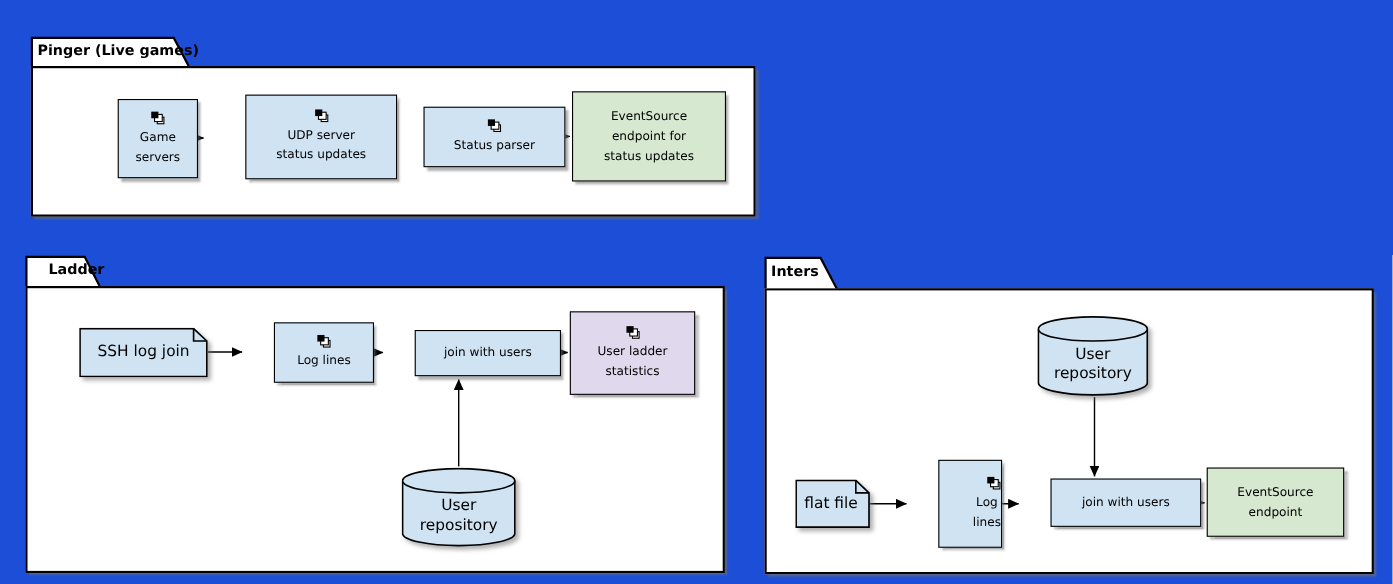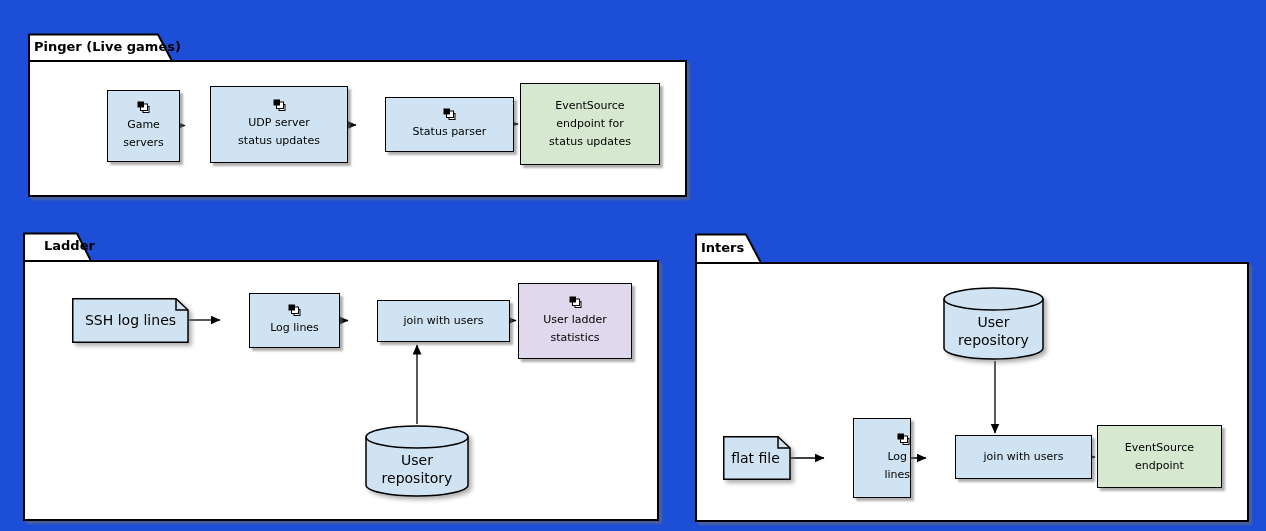--- a/index.html
+++ b/index.html
@@ -77,21 +77,21 @@
   <div class="node n-blue" style="left:80px;top:90px;width:73px;height:72px;">
     <svg class="comp-icon" width="13" height="13" viewBox="0 0 13 13">
         <rect x="6" y="5.5" width="6" height="6" fill="#fff" stroke="#000"></rect>
         <rect x="3.5" y="3" width="7" height="6.5" fill="#fff" stroke="#000"></rect>
         <rect x="0.5" y="0.5" width="6.5" height="6" fill="#000"></rect>
       </svg>
     <div class="node-label">Game
 servers</div>
   </div>
 
-  <div class="node n-blue" style="left:183px;top:86px;width:138px;height:77px;">
+  <div class="node n-blue" style="left:196px;top:86px;width:138px;height:77px;">
     <svg class="comp-icon" width="13" height="13" viewBox="0 0 13 13">
         <rect x="6" y="5.5" width="6" height="6" fill="#fff" stroke="#000"></rect>
         <rect x="3.5" y="3" width="7" height="6.5" fill="#fff" stroke="#000"></rect>
         <rect x="0.5" y="0.5" width="6.5" height="6" fill="#000"></rect>
       </svg>
     <div class="node-label">UDP server
 status updates</div>
   </div>
 
   <div class="node n-blue" style="left:358px;top:97px;width:129px;height:55px;">
@@ -107,21 +107,21 @@
     <div class="node-label">EventSource
 endpoint for
 status updates</div>
   </div>
 
   <div class="shape" style="left:72px;top:298px;width:117px;height:45px;">
     <svg width="117" height="45" viewBox="0 0 117 45">
         <path class="fill-blue stroke" d="M0.75,0.75 H104 L116,12 V44.25 H0.75 Z"></path>
         <path d="M104,0.75 V12 H116" fill="none" class="stroke"></path>
       </svg>
-    <div class="node-label" style="top:13px;">SSH log lines</div>
+    <div class="node-label" style="top:13px;">SSH log join</div>
   </div>
 
   <div class="node n-blue" style="left:222px;top:293px;width:91px;height:55px;">
     <svg class="comp-icon" width="13" height="13" viewBox="0 0 13 13">
         <rect x="6" y="5.5" width="6" height="6" fill="#fff" stroke="#000"></rect>
         <rect x="3.5" y="3" width="7" height="6.5" fill="#fff" stroke="#000"></rect>
         <rect x="0.5" y="0.5" width="6.5" height="6" fill="#000"></rect>
       </svg>
     <div class="node-label">Log lines</div>
   </div>

